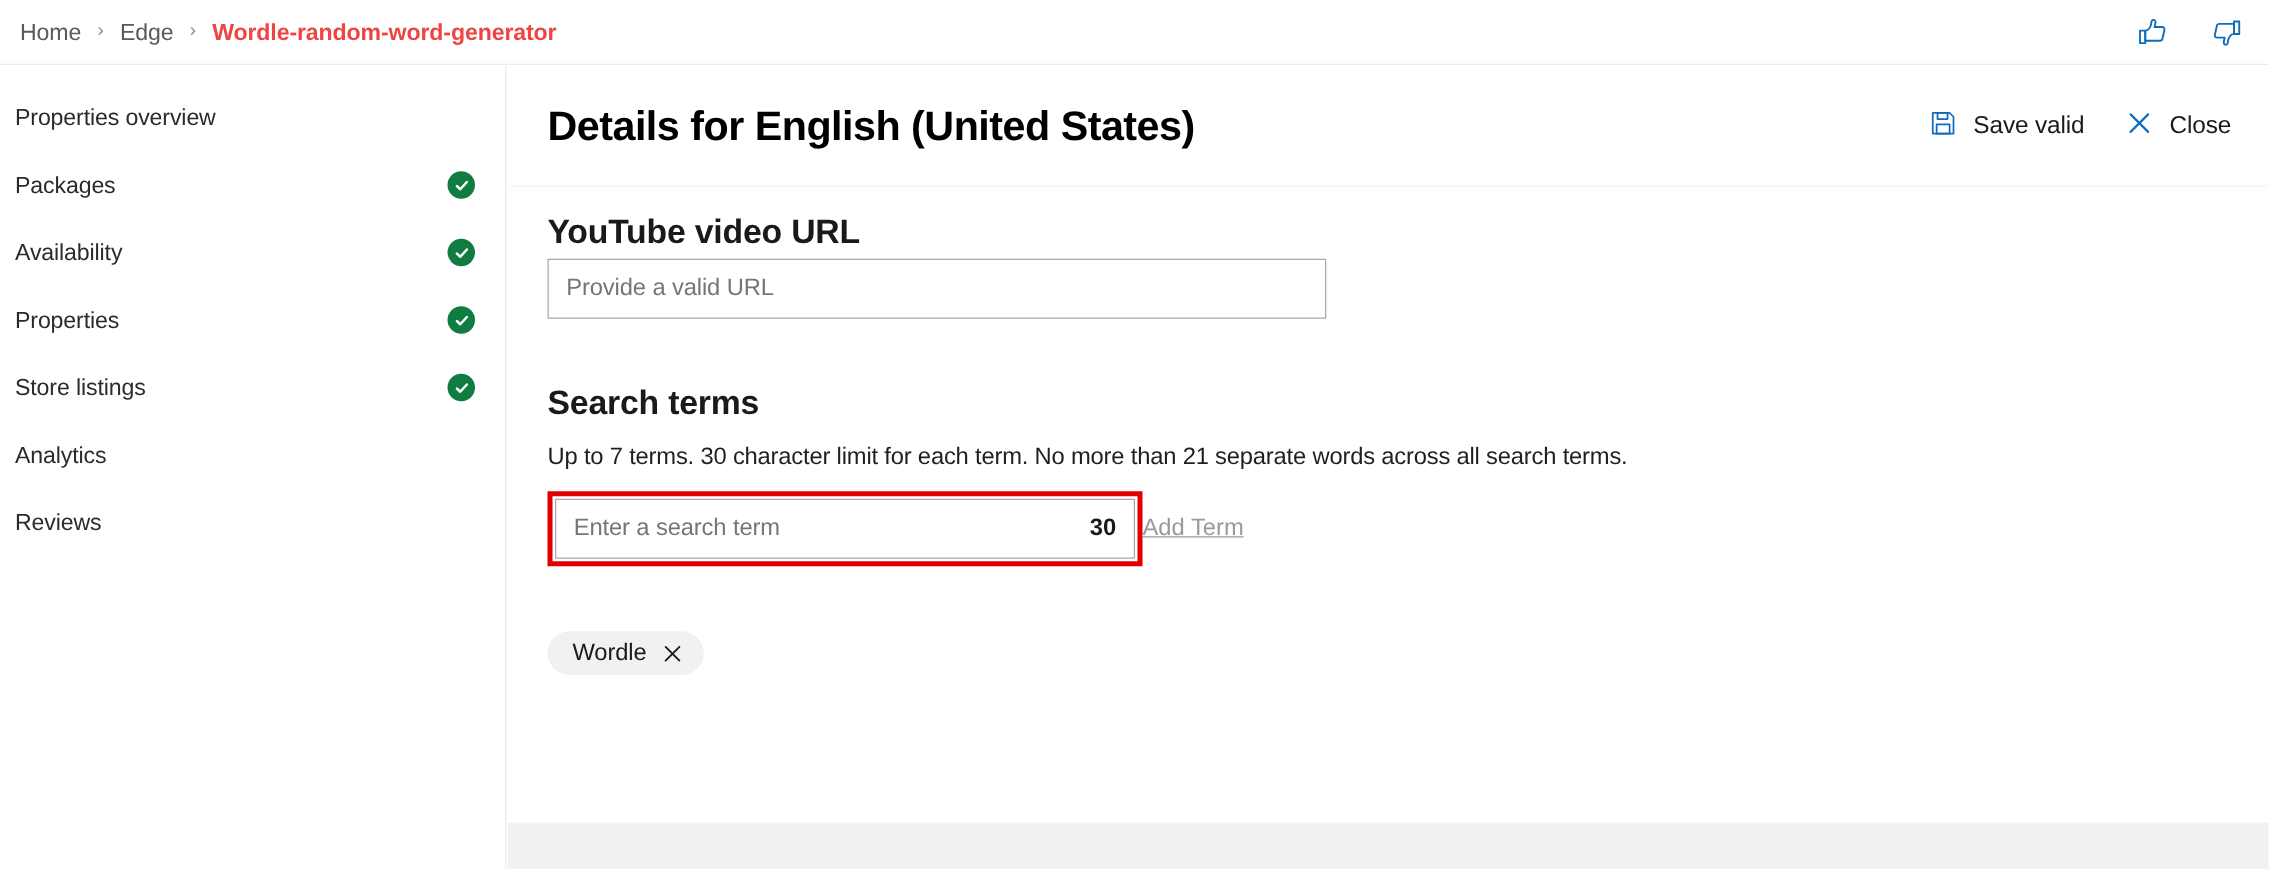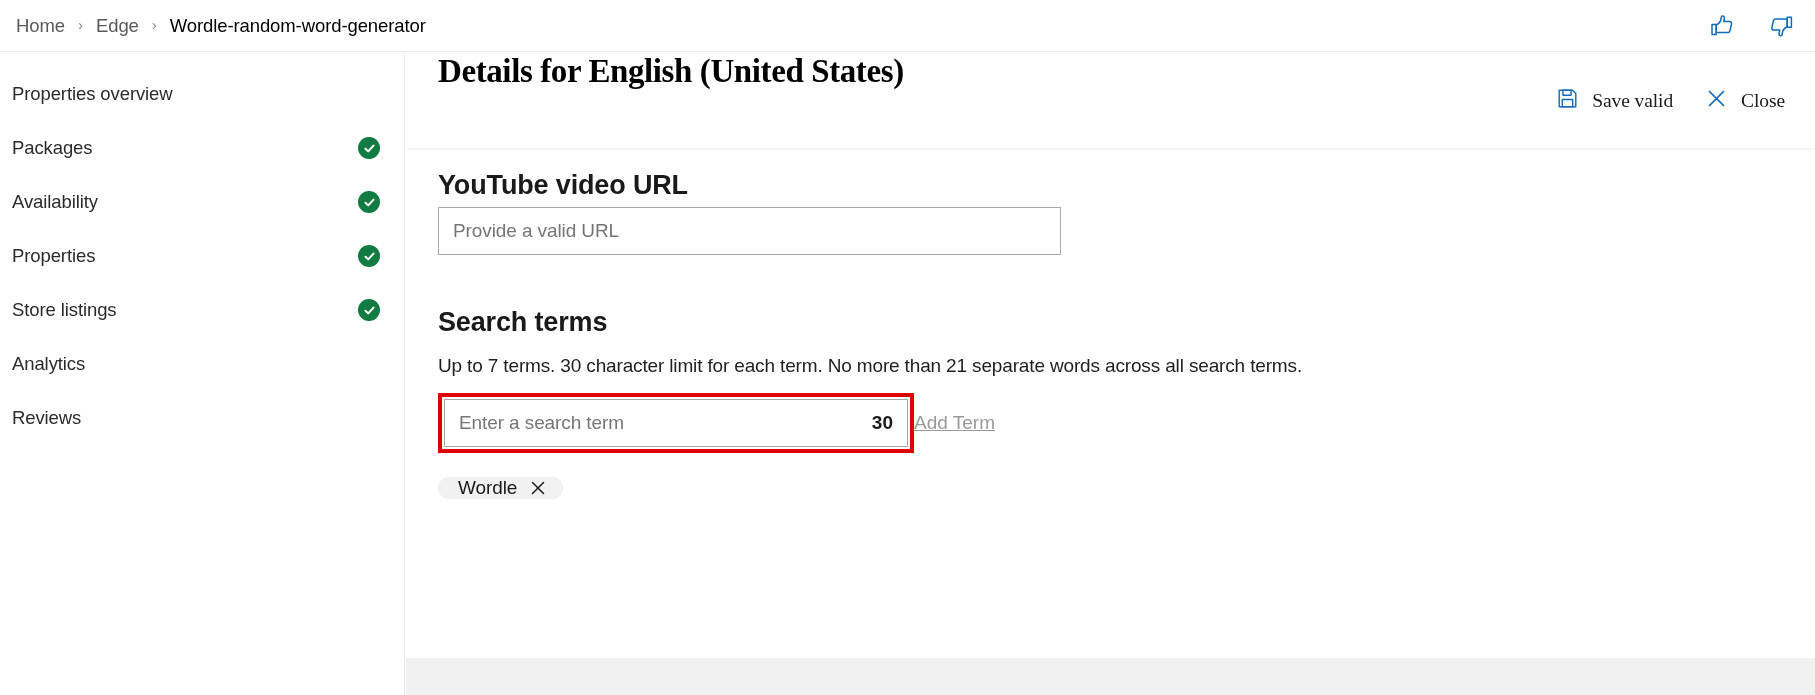--- a/index.html
+++ b/index.html
@@ -32,22 +32,22 @@
   .crumb {
     font-size: 18.5px;
     color: #5a5a5a;
     letter-spacing: -0.1px;
     padding: 0 6px;
     cursor: pointer;
     white-space: nowrap;
     text-align: center;
   }
   .crumb.current {
-    color: #000000;
-    font-weight: 400;
+    color: #ef4444;
+    font-weight: 700;
     cursor: default;
   }
   .crumb-sep {
     font-size: 15px;
     color: #8a8886;
     padding: 0 7px;
     line-height: 1;
     transform: translateY(-1px);
   }
   .topbar-actions {
@@ -106,24 +106,23 @@
     width: 1409px;
     height: 642px;
     background: #ffffff;
   }
   .main-header {
     position: relative;
     height: 95px;
     background: #ffffff;
     box-shadow: 0 2px 4px -1px rgba(0,0,0,0.08);
     display: flex;
-    align-items: flex-start;
+    align-items: center;
     padding: 0 16px 0 32px;
     z-index: 5;
-    font-family: Liberation Serif, serif;
   }
   .page-title {
     font-size: 33px;
     font-weight: 700;
     color: #000000;
     letter-spacing: -0.4px;
     white-space: nowrap;
   }
   .header-actions {
     position: absolute;
@@ -224,27 +223,28 @@
     cursor: default;
     white-space: nowrap;
   }
 
   .chips {
     margin-top: 24px;
     display: flex;
     gap: 10px;
   }
   .chip {
-    height: 22px;
+    height: 35px;
     background: #f1f1f1;
     border-radius: 19px;
     display: flex;
     align-items: center;
     gap: 12px;
     padding: 0 16px 0 20px;
+    margin-top: 28px;
   }
   .chip-label {
     font-size: 19px;
     color: #1b1a19;
     letter-spacing: -0.1px;
   }
   .chip-remove {
     display: flex;
     align-items: center;
     justify-content: center;

